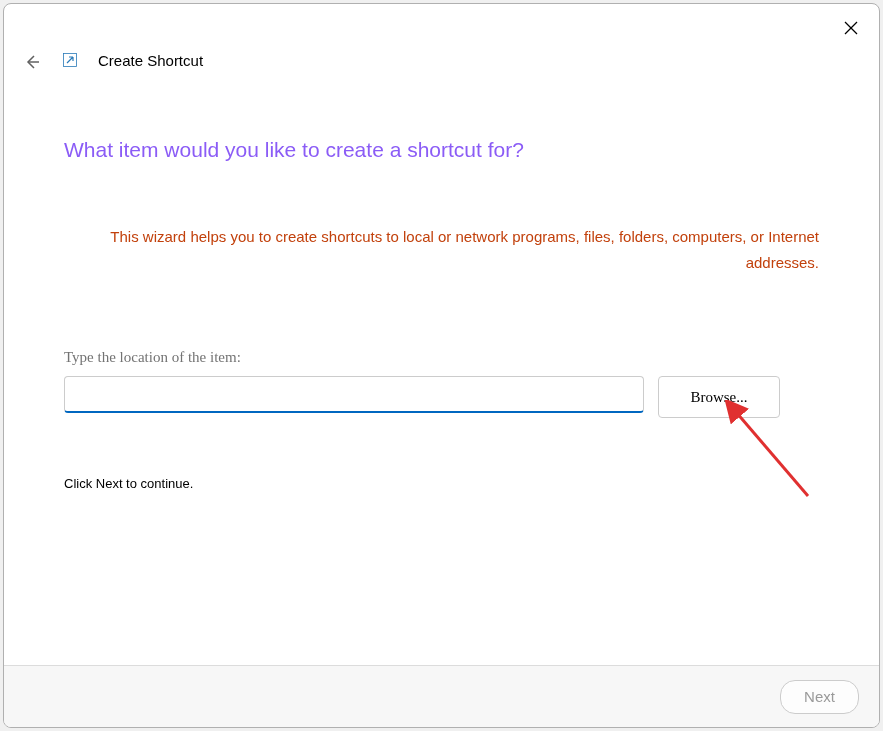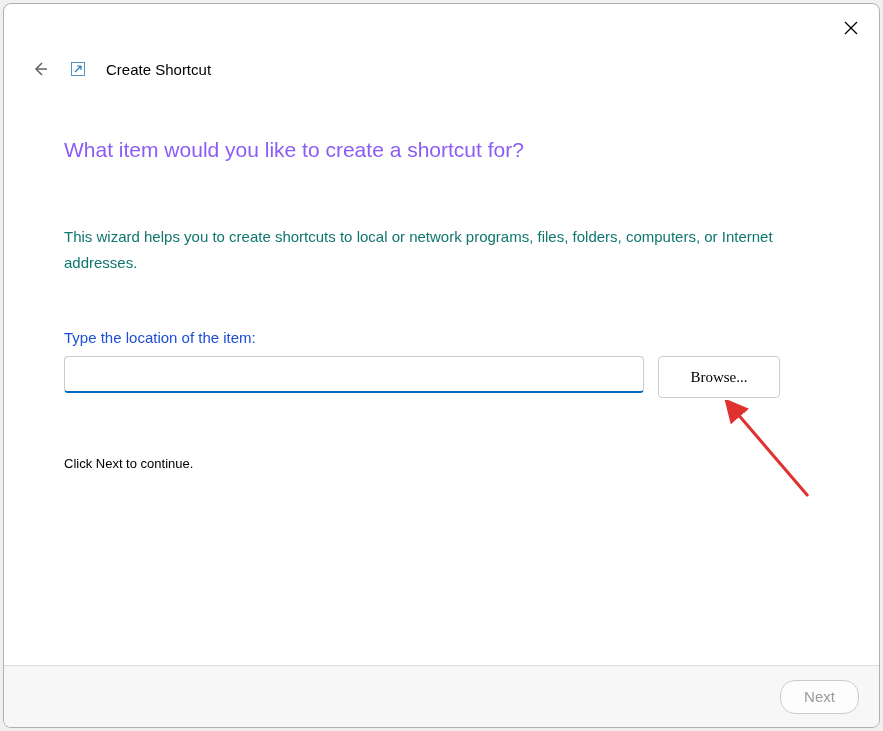--- a/index.html
+++ b/index.html
@@ -36,22 +36,22 @@
     .close-btn {
       width: 28px;
       height: 28px;
       display: flex;
       align-items: center;
       justify-content: center;
       cursor: pointer;
     }
     .header-row {
       display: flex;
-      align-items: center;
-      padding-left: 26px;
+      align-items: flex-start;
+      padding-left: 18px;
       height: 34px;
       gap: 18px;
     }
     .back-arrow {
       width: 20px;
       height: 20px;
       display: flex;
       align-items: center;
       justify-content: center;
       cursor: pointer;
@@ -75,29 +75,31 @@
       position: relative;
     }
     .heading {
       font-size: 21px;
       color: #8b5cf6;
       font-weight: 400;
       margin-bottom: 62px;
     }
     .description {
       font-size: 15px;
-      color: #0f766e;
+      color: #c2410c;
       line-height: 1.7;
-      margin-bottom: 54px;
+      margin-bottom: 74px;
       max-width: 760px;
+      text-align: right;
     }
     .field-label {
       font-size: 15px;
-      color: #1d4ed8;
+      color: #737373;
       margin-bottom: 10px;
+      font-family: Liberation Serif, serif;
     }
     .input-row {
       display: flex;
       align-items: flex-start;
       gap: 14px;
     }
     .location-input {
       width: 580px;
       height: 37px;
       border: 1px solid #cccccc;

